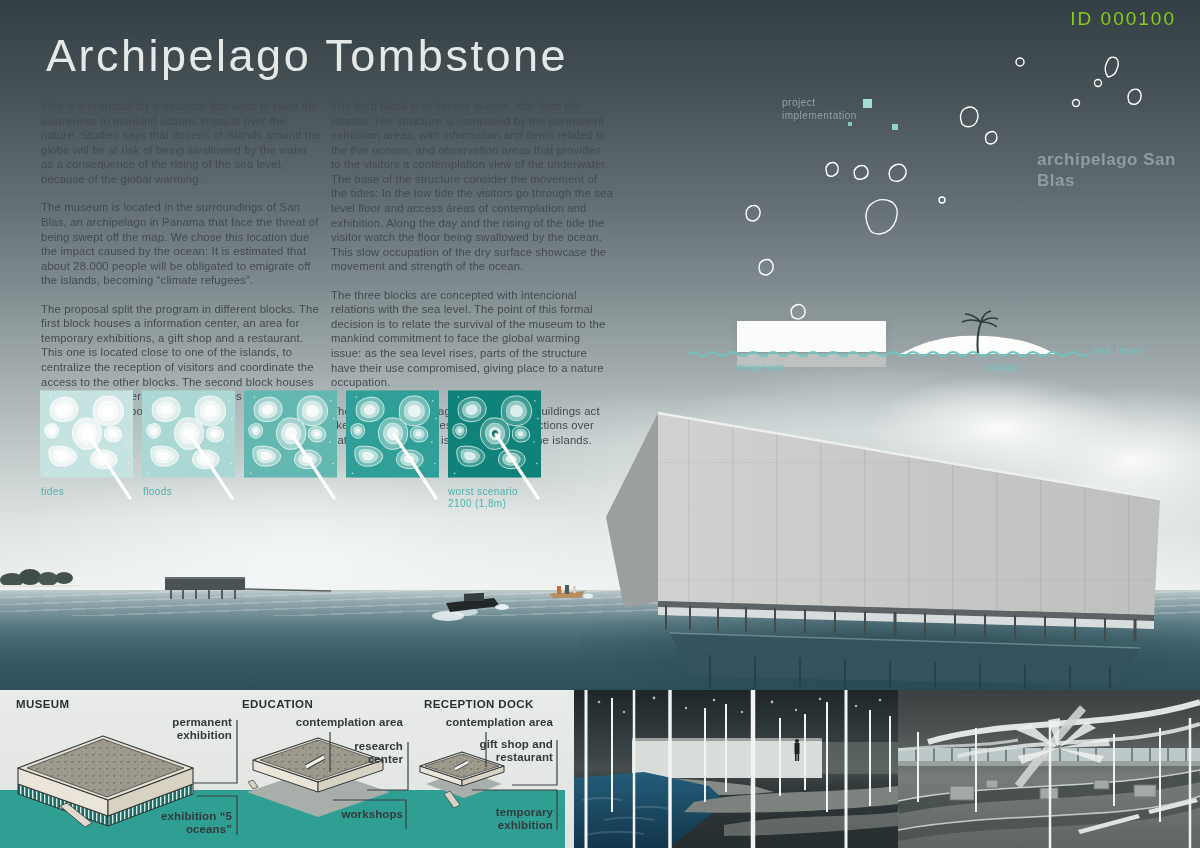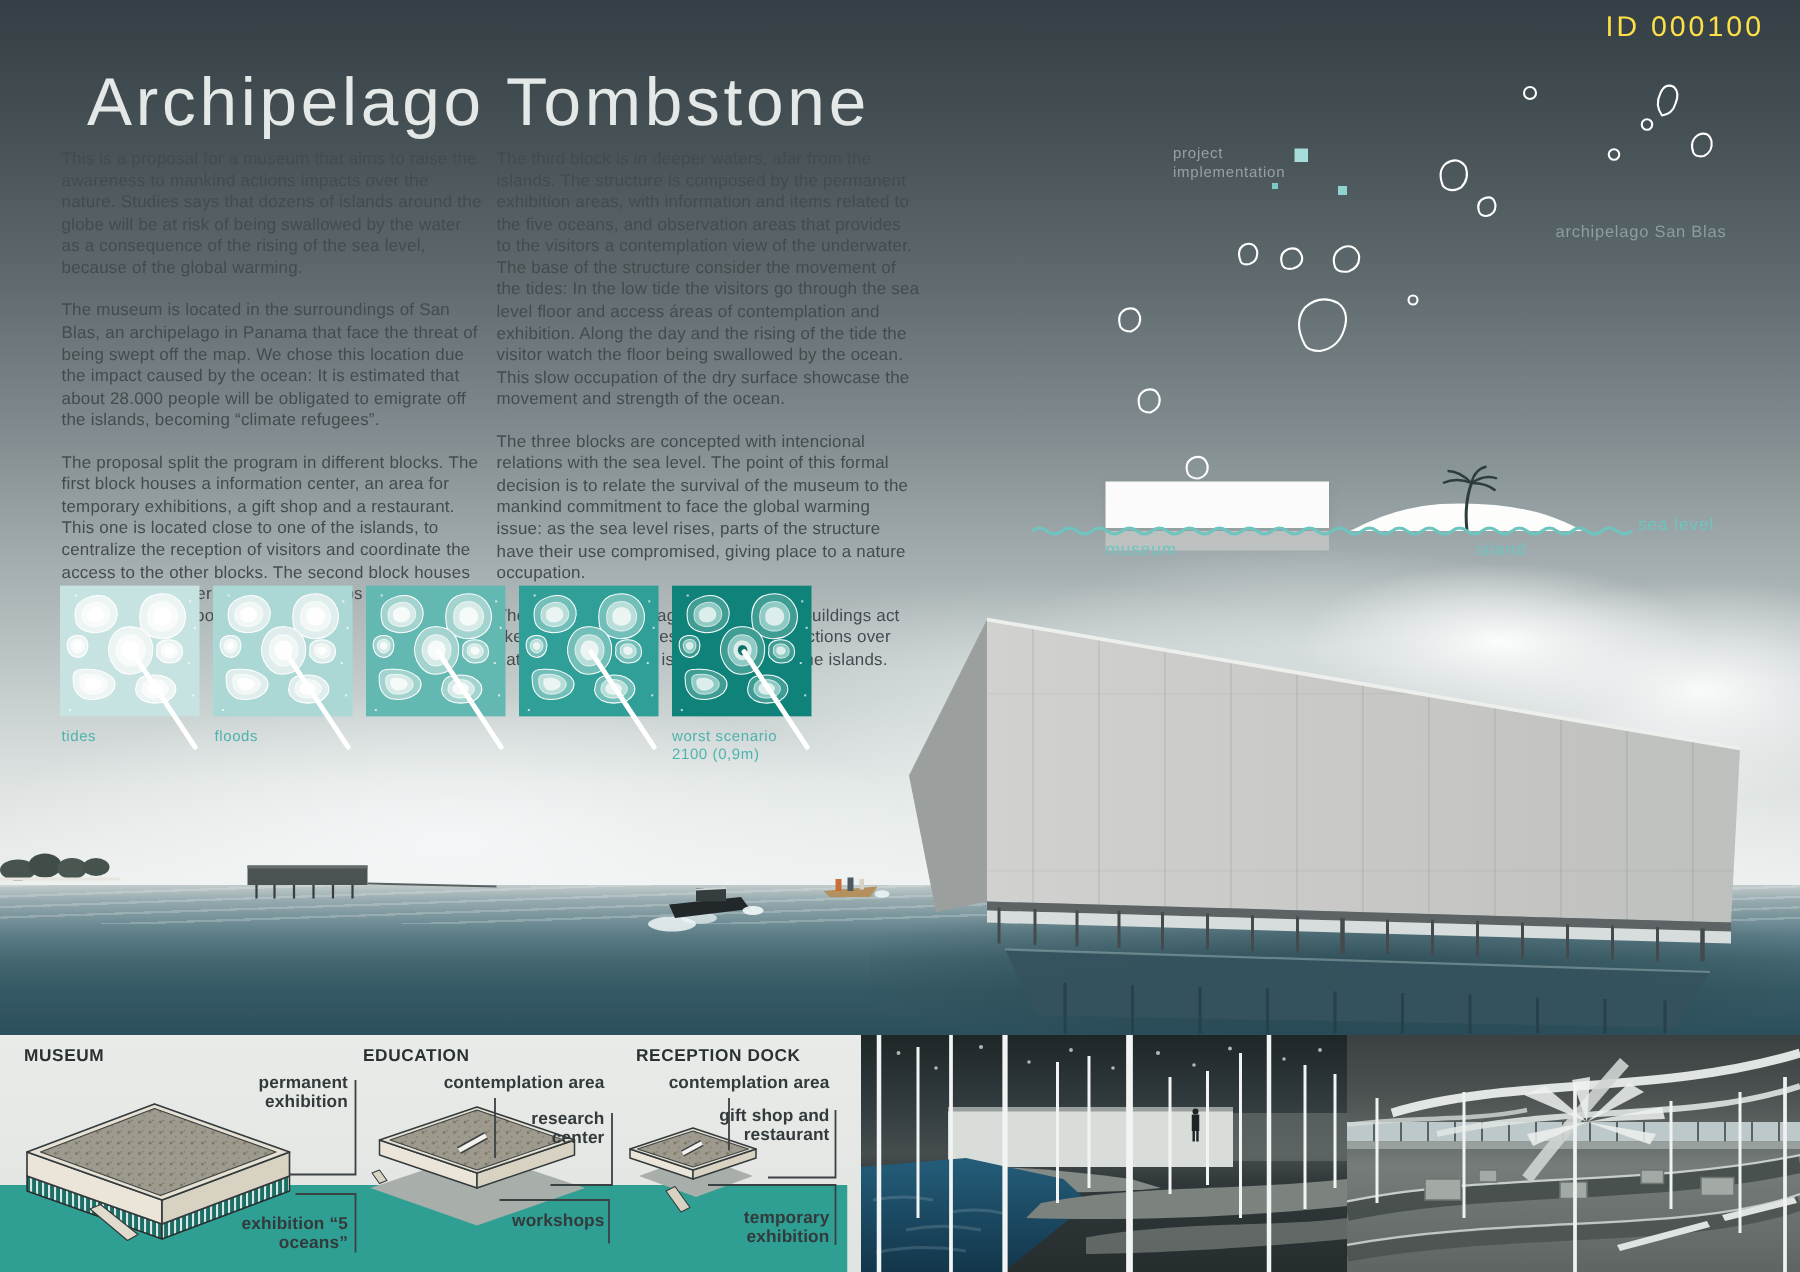--- a/index.html
+++ b/index.html
@@ -20,33 +20,33 @@
                       #a0aaac 62%,#c0c9c9 76%,#dde2e1 88%,#edf0ef 100%);}
   .ocean{left:0;top:590px;width:1200px;height:100px;
     background:linear-gradient(180deg,#c1cbcb 0px,#97abaf 10px,#7d979e 20px,
                #5c7d87 33px,#446770 50px,#365a65 70px,#2c4f5c 100px);}
   .waves{left:0;top:590px;width:1200px;height:26px;opacity:.45;
     background:repeating-linear-gradient(178deg,rgba(238,245,245,.5) 0 1.5px,transparent 1.5px 7px);}
   .deepshadow{left:580px;top:612px;width:620px;height:78px;
     background:radial-gradient(420px 70px at 50% 45%,rgba(15,40,50,.4),transparent 80%);}
 
   
-  .title{left:42px;top:26px;margin:16px;font-size:45px;font-weight:300;letter-spacing:2.5px;
+  .title{left:42px;top:26px;margin:4px;font-size:45px;font-weight:300;letter-spacing:2.5px;
          color:#e4e8e7;}
-  .board-id{right:24px;top:8px;font-size:19px;letter-spacing:2px;color:#fde047;font-weight:300;}
+  .board-id{right:24px;top:8px;font-size:19px;letter-spacing:2px;color:#84cc16;font-weight:300;}
   .col{width:282px;font-size:11.3px;line-height:1.29;letter-spacing:.15px;color:#434b4e;}
   .col p{margin:0 0 14px 0;}
   .col1{left:41px;top:99px;}
   .col2{left:331px;top:99px;}
 
   
   .map-svg{left:690px;top:50px;}
   .map-label{font-size:10px;color:#95a1a3;letter-spacing:.5px;line-height:1.25;}
   .lbl-project{left:782px;top:97px;}
-  .lbl-region{left:1037px;top:149px;font-size:11px;color:#8b9ea0;}
+  .lbl-region{left:1037px;top:149px;font-size:17px;color:#8b9ea0;font-weight:bold;}
 
   
   .teal-lbl{font-size:11.5px;color:#6ec5c0;letter-spacing:.6px;text-align:center;}
   .museum-rect{left:737px;top:321px;width:149px;height:31px;background:#fafbfa;
                box-shadow:0 0 6px rgba(120,130,130,.35);}
   .museum-sub{left:737px;top:354px;width:149px;height:13px;background:#c2c6c4;opacity:.85;}
   .lbl-museum{left:737px;top:361px;}
   .lbl-island{left:948px;top:361px;margin-left:36px;}
   .lbl-sealevel{left:1092px;top:344px;}
 
@@ -383,21 +383,21 @@
         <rect x="90" y="74" width="1.4" height="1.4" fill="#ffffff" opacity=".7"></rect>
         <rect x="6" y="84" width="1.4" height="1.4" fill="#ffffff" opacity=".7"></rect>
         <rect x="10" y="6" width="1.4" height="1.4" fill="#ffffff" opacity=".7"></rect>
         <path d="M49,45 L92,110" stroke="#ffffff" stroke-width="3.4" stroke-linecap="round" fill="none"></path>
       </svg>
     </div>
   <div class="abs tide-lbl" style="left:41px;top:486px">tides</div>
   <div class="abs tide-lbl" style="left:143px;top:486px">floods</div>
   <div class="abs tide-lbl" style="left:448px;top:486px">
     <span>worst scenario</span><br>
-    <span>2100 (0,9m)</span>
+    <span>2100 (1,8m)</span>
   </div>
 
   <div class="abs panel-left"></div>
   <svg class="abs" style="left:0;top:690px" width="565" height="158" viewBox="0 0 565 158">
     <defs>
       <pattern id="speck" width="7" height="7" patternUnits="userSpaceOnUse">
         <rect width="7" height="7" fill="#9e9a8e"></rect>
         <circle cx="2" cy="2" r=".9" fill="#77735f"></circle>
         <circle cx="5" cy="5" r=".7" fill="#8a8576"></circle>
         <circle cx="4" cy="1" r=".5" fill="#6e6a5c"></circle>

